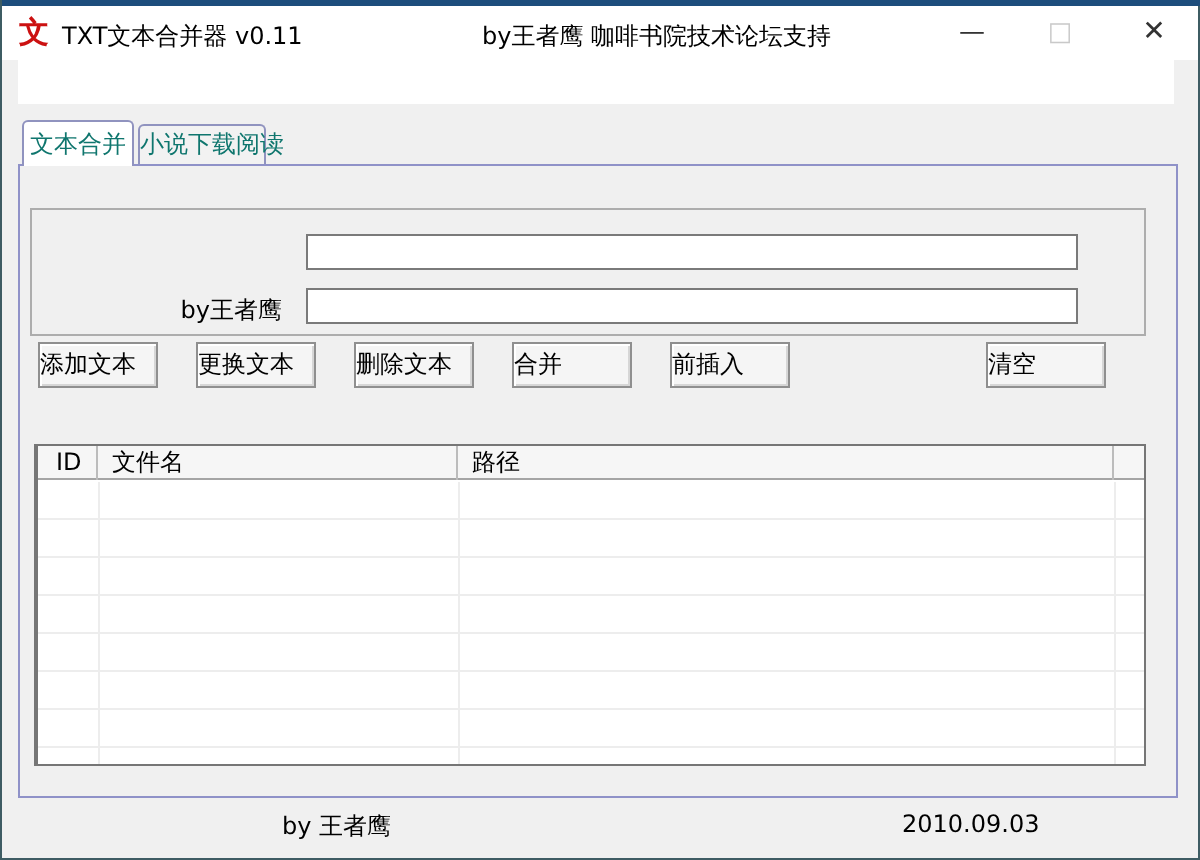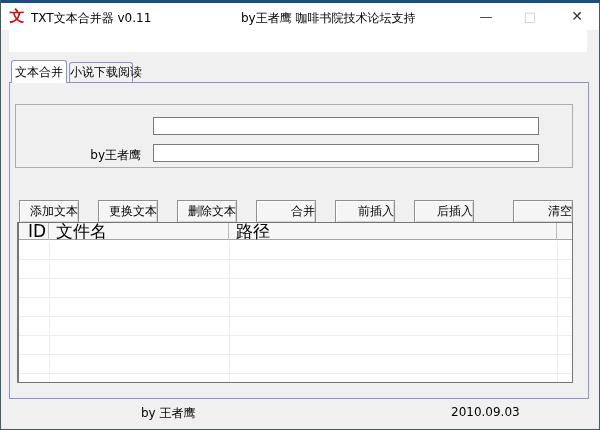--- a/index.html
+++ b/index.html
@@ -21,21 +21,21 @@
   .ctl { position:absolute; top:0; width:26px; height:27px; text-align:center; line-height:27px;
          font-size:13px; color:#333; cursor:default; }
   .ctl-min { left:472px; }
   .ctl-max { left:516px; color:#c9c9c9; }
   .ctl-close { left:563px; font-size:14px; }
 
   
   .white-strip { position:absolute; left:8px; top:30px; width:578px; height:22px; background:#ffffff; }
 
   
-  .tab { position:absolute; color:#000000; text-align:center; white-space:nowrap;
+  .tab { position:absolute; color:#0f766e; text-align:center; white-space:nowrap;
          border:1px solid #9093bf; border-bottom:none; border-radius:3px 3px 0 0; cursor:default; }
   .tab-active { left:10px; top:60px; width:56px; height:23px; line-height:22px;
                 background:#ffffff; z-index:3; }
   .tab-inactive { left:68px; top:62px; width:64px; height:20px; line-height:19px;
                   background:#f2f2f2; z-index:1; }
 
   
   .tabpage { position:absolute; left:8px; top:82px; width:580px; height:317px;
              background:#f0f0f0; border:1px solid #8f92c8; z-index:2; }
 
@@ -45,33 +45,33 @@
   .flabel { position:absolute; width:110px; text-align:right; font-size:12px; z-index:5; }
   .flabel1 { left:30px; top:120px; }
   .flabel2 { left:30px; top:147px; }
   .finput { position:absolute; left:152px; width:386px; height:18px; z-index:5;
             border:1px solid #7a7a7a; background:#fff; font-size:12px; padding:0 3px;
             font-family:"DejaVu Sans","Liberation Sans",sans-serif; }
   .finput1 { top:117px; }
   .finput2 { top:144px; }
 
   
-  .btn { position:absolute; top:200px; width:60px; height:23px; z-index:4;
-         background:#f5f5f5; border:1px solid #8f8f8f; font-size:12px; text-align:right;
+  .btn { position:absolute; top:171px; width:60px; height:23px; z-index:4;
+         background:#f5f5f5; border:1px solid #8f8f8f; font-size:12px; text-align:left;
          line-height:21px; box-shadow:inset 1px 1px 0 #ffffff, inset -1px -1px 0 #d6d6d6;
          cursor:default; font-family:"DejaVu Sans","Liberation Sans",sans-serif; }
   .btn1{left:18px;} .btn2{left:97px;} .btn3{left:176px;} .btn4{left:255px;}
-  .btn5{left:334px;} .btn6{left:413px;} .btn7{left:492px;margin-left:20px;}
+  .btn5{left:334px;} .btn6{left:413px;} .btn7{left:492px;}
 
   
   .listview { position:absolute; left:16px; top:222px; width:556px; height:161px; z-index:4;
               background:#ffffff; border:1px solid #767676; border-left-width:2px; }
   .lv-header { position:absolute; left:0; top:0; width:100%; height:17px;
                background:#f6f6f6; border-bottom:1px solid #a5a5a5; display:flex; }
-  .lv-col { height:17px; line-height:16px; font-size:17px; padding-left:7px;
+  .lv-col { height:17px; line-height:16px; font-size:12px; padding-left:7px;
             border-right:1px solid #bcbcbc; overflow:hidden; white-space:nowrap; }
   .lv-col-id { width:30px; padding-left:9px; }
   .lv-col-name { width:180px; }
   .lv-col-path { width:328px; }
   .lv-col-extra { flex:1; border-right:none; }
   .lv-body { position:absolute; left:0; top:18px; right:0; bottom:0;
              background:repeating-linear-gradient(to bottom,#ffffff 0,#ffffff 18px,#ededed 18px,#ededed 19px); }
   .vline { position:absolute; top:18px; bottom:0; width:1px; background:#ededed; }
   .vline1 { left:30px; } .vline2 { left:210px; } .vline3 { left:538px; }
 
@@ -106,21 +106,20 @@
   <div class="groupbox"></div>
   <input class="finput finput1" type="text" value="" style="">
   <span class="flabel flabel2">by王者鹰</span>
   <input class="finput finput2" type="text" value="" style="">
 
   <button class="btn btn1">添加文本</button>
   <button class="btn btn2">更换文本</button>
   <button class="btn btn3">删除文本</button>
   <button class="btn btn4">合并</button>
   <button class="btn btn5">前插入</button>
-  <button class="btn btn6">后插入</button>
   <button class="btn btn7">清空</button>
 
   <div class="listview">
     <div class="lv-header">
       <div class="lv-col lv-col-id">ID</div>
       <div class="lv-col lv-col-name">文件名</div>
       <div class="lv-col lv-col-path">路径</div>
       <div class="lv-col lv-col-extra"></div>
     </div>
     <div class="lv-body"></div>

